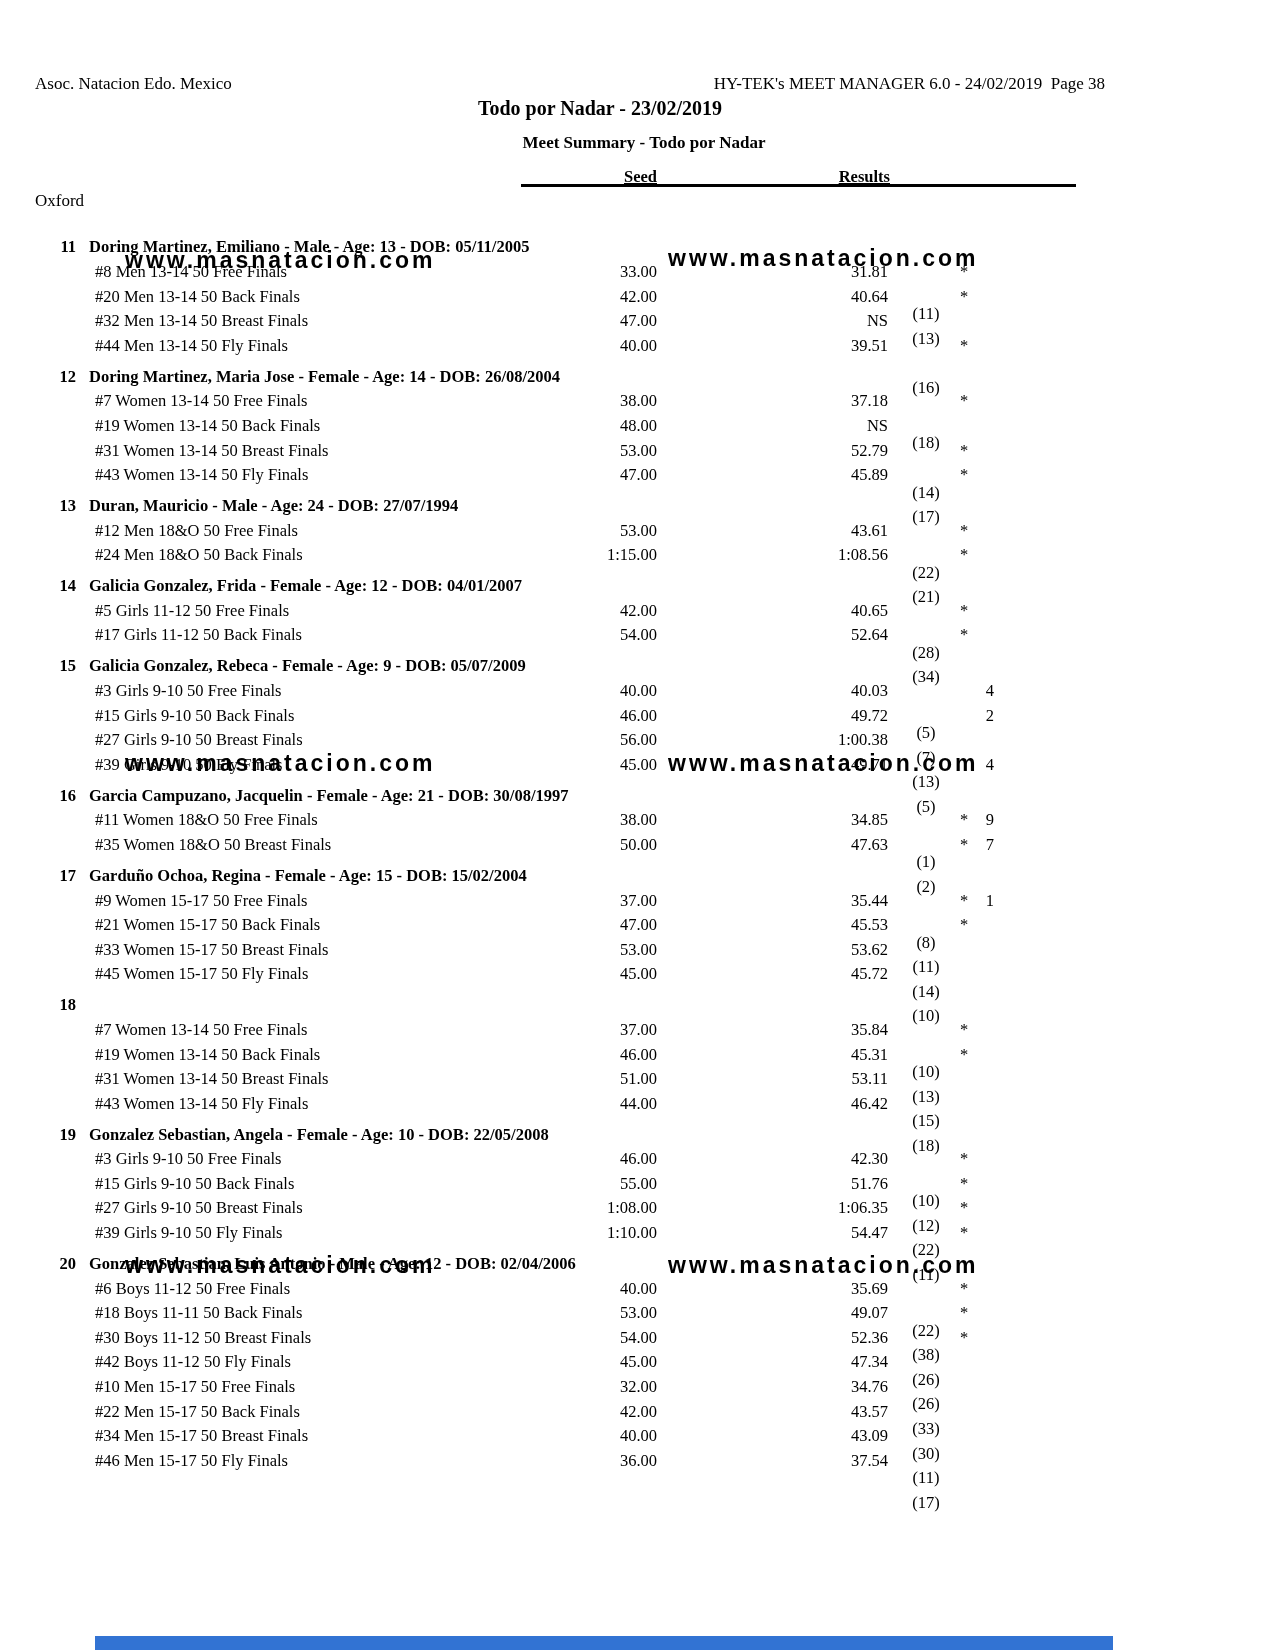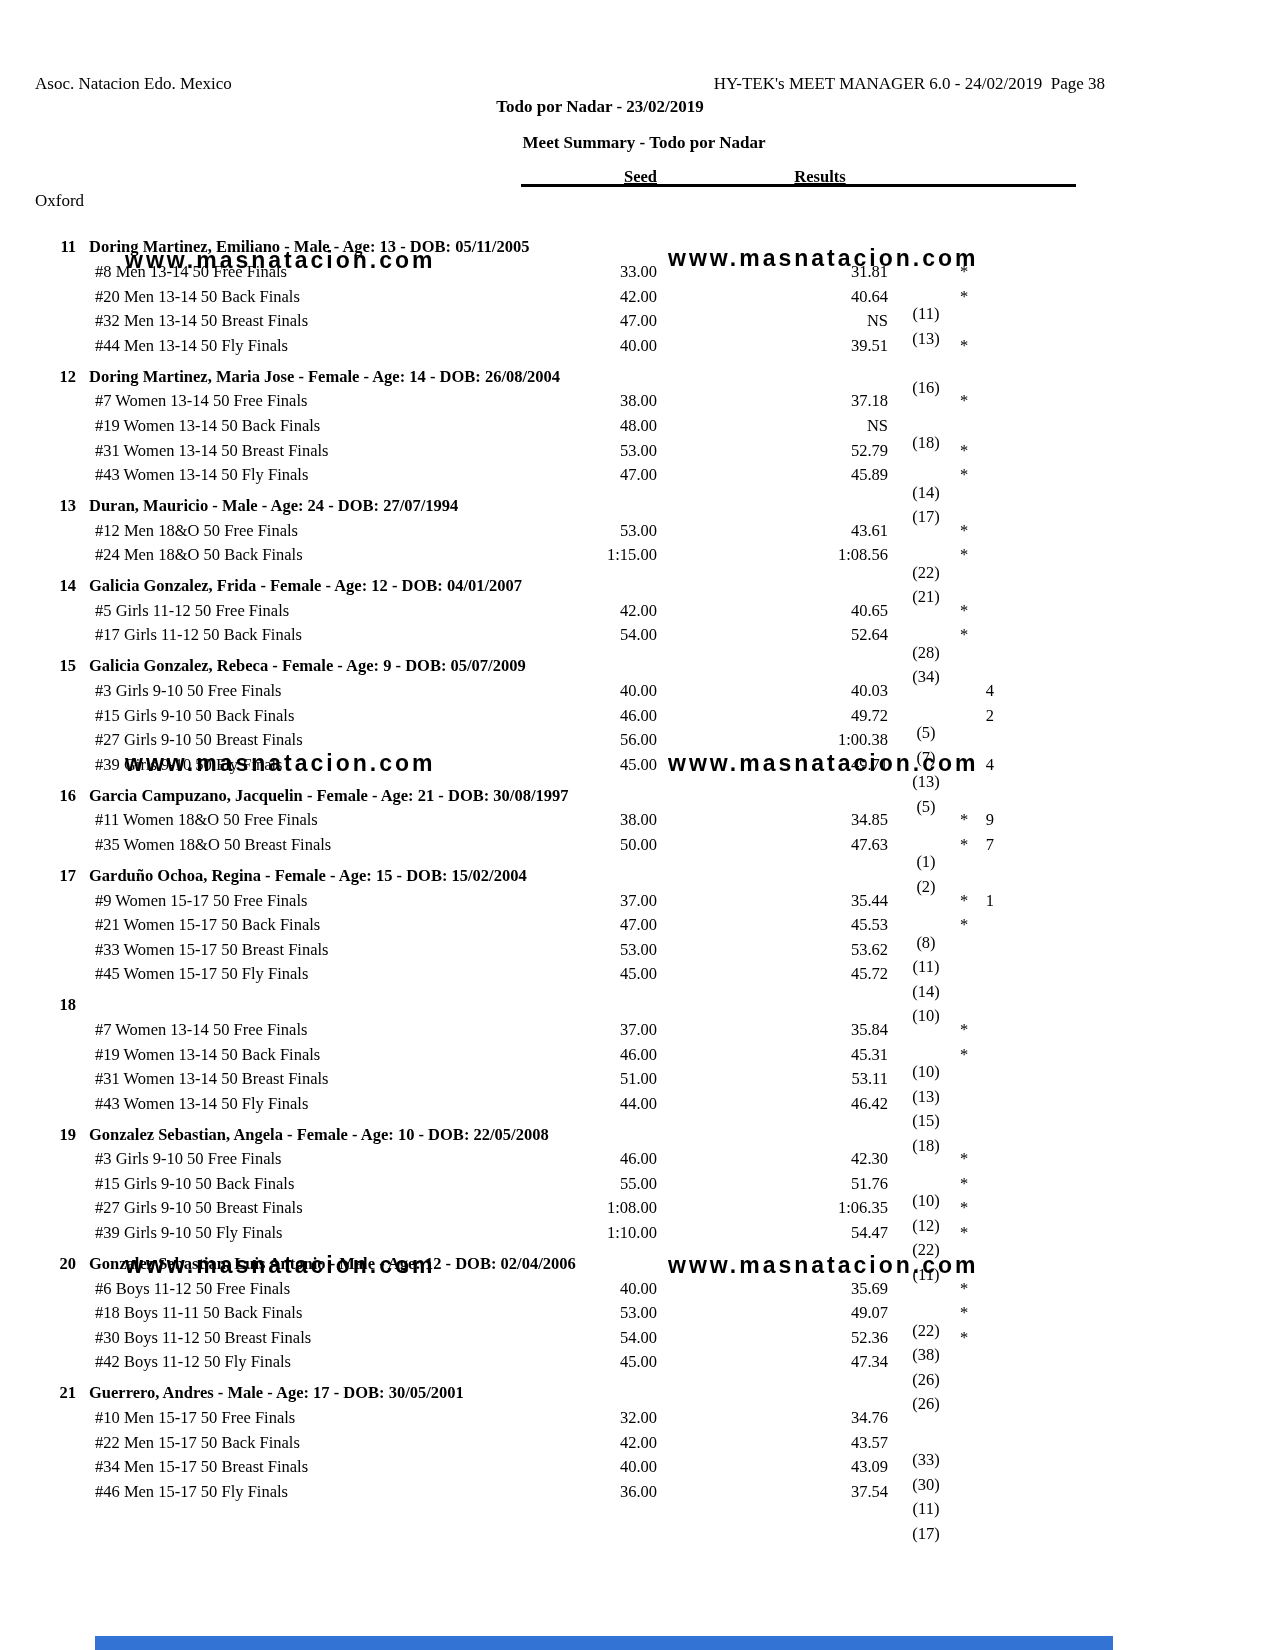--- a/index.html
+++ b/index.html
@@ -2,24 +2,24 @@
 <html><head>
 <meta charset="utf-8">
 <style>
   html,body { margin:0; padding:0; background:#ffffff; }
   .page {
     position:relative; width:1275px; height:1650px; background:#ffffff;
     font-family:"Liberation Serif", serif; color:#000; overflow:hidden;
   }
   .hdr-left  { position:absolute; left:35px;  top:74px; font-size:17px; }
   .hdr-right { position:absolute; right:170px; top:74px; font-size:17px; white-space:pre; }
-  .title     { position:absolute; left:0; top:97px;  width:1200px; text-align:center; font-weight:bold; font-size:17px; }
+  .title     { position:absolute; left:0; top:97px;  width:1200px; text-align:center; font-weight:bold; font-size:20px; }
   .subtitle  { position:absolute; left:0; top:133px; width:1200px; text-align:center; font-weight:bold; font-size:17px;margin-left:44px; }
   .seed-hdr    { position:absolute; left:520px; top:167px; width:137px; text-align:right; font-weight:bold; font-size:16.5px; text-decoration:underline; }
-  .results-hdr { position:absolute; left:750px; top:167px; width:140px; text-align:center; font-weight:bold; font-size:16.5px; text-decoration:underline; }
+  .results-hdr { position:absolute; left:750px; top:167px; width:140px; text-align:right; font-weight:bold; font-size:16.5px; text-decoration:underline; }
   .rule { position:absolute; left:521px; top:184px; width:555px; height:3px; background:#000; }
   .team { position:absolute; left:35px; top:191px; font-weight:normal; font-size:17px; }
   .list { position:absolute; left:0; top:229px; width:1275px; z-index:2; }
   .row  { position:relative; height:24.6px; line-height:24.6px; font-size:16.5px; }
   .name-row { margin-top:6.4px; font-weight:bold;padding-left:40px; }
   .num    { position:absolute; left:0;    width:76px;  text-align:right; }
   .sname  { position:absolute; left:89px; white-space:nowrap; }
   .edesc  { position:absolute; left:95px; white-space:nowrap; }
   .eseed  { position:absolute; left:520px; width:137px; text-align:right; }
   .eresult{ position:absolute; left:750px; width:138px; text-align:right; }
@@ -428,24 +428,20 @@
     <span class="edesc">#42 Boys 11-12 50 Fly Finals</span>
     <span class="eseed">45.00</span>
     <span class="eresult">47.34</span>
     <span class="eplace">(26)</span>
     <span class="estar"></span>
     <span class="epoints"></span>
   </div>
 </div>
 
   <div class="swimmer">
-    <div class="row name-row">
-      <span class="num">21</span>
-      <span class="sname">Guerrero, Andres - Male - Age: 17 - DOB: 30/05/2001</span>
-    </div>
 
   <div class="row event-row">
     <span class="edesc">#10 Men 15-17 50 Free Finals</span>
     <span class="eseed">32.00</span>
     <span class="eresult">34.76</span>
     <span class="eplace">(33)</span>
     <span class="estar"></span>
     <span class="epoints"></span>
   </div>
 

